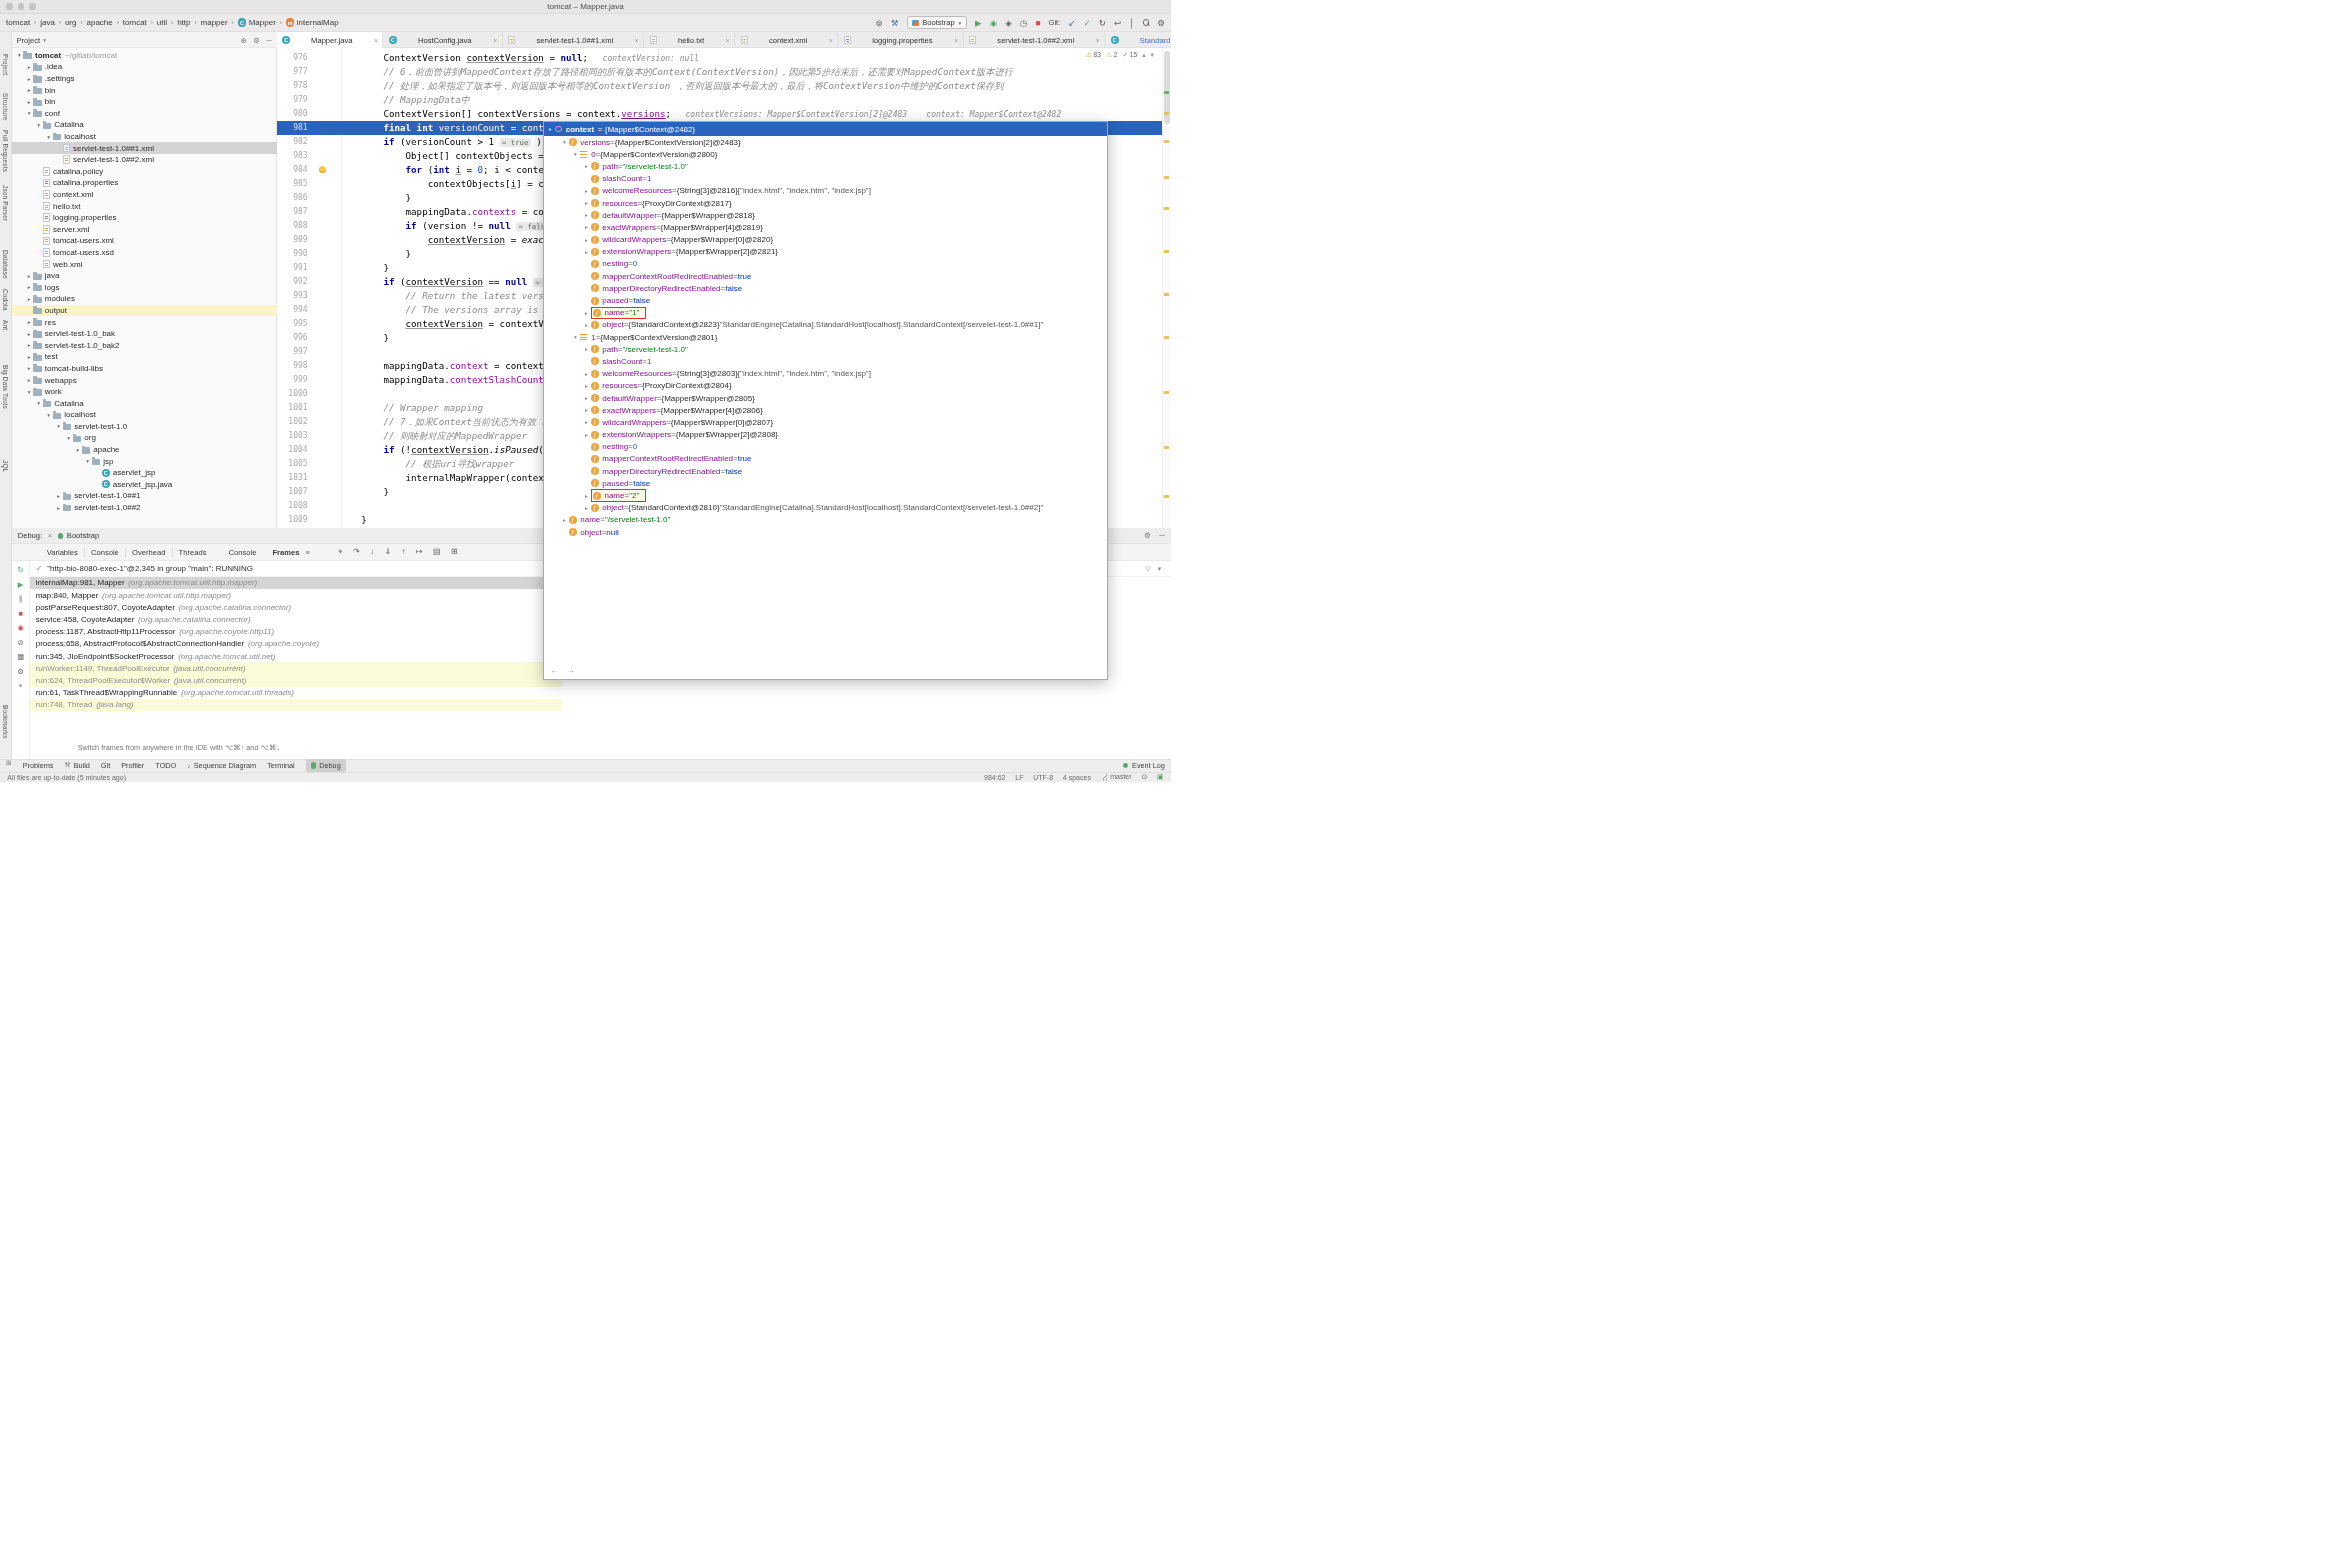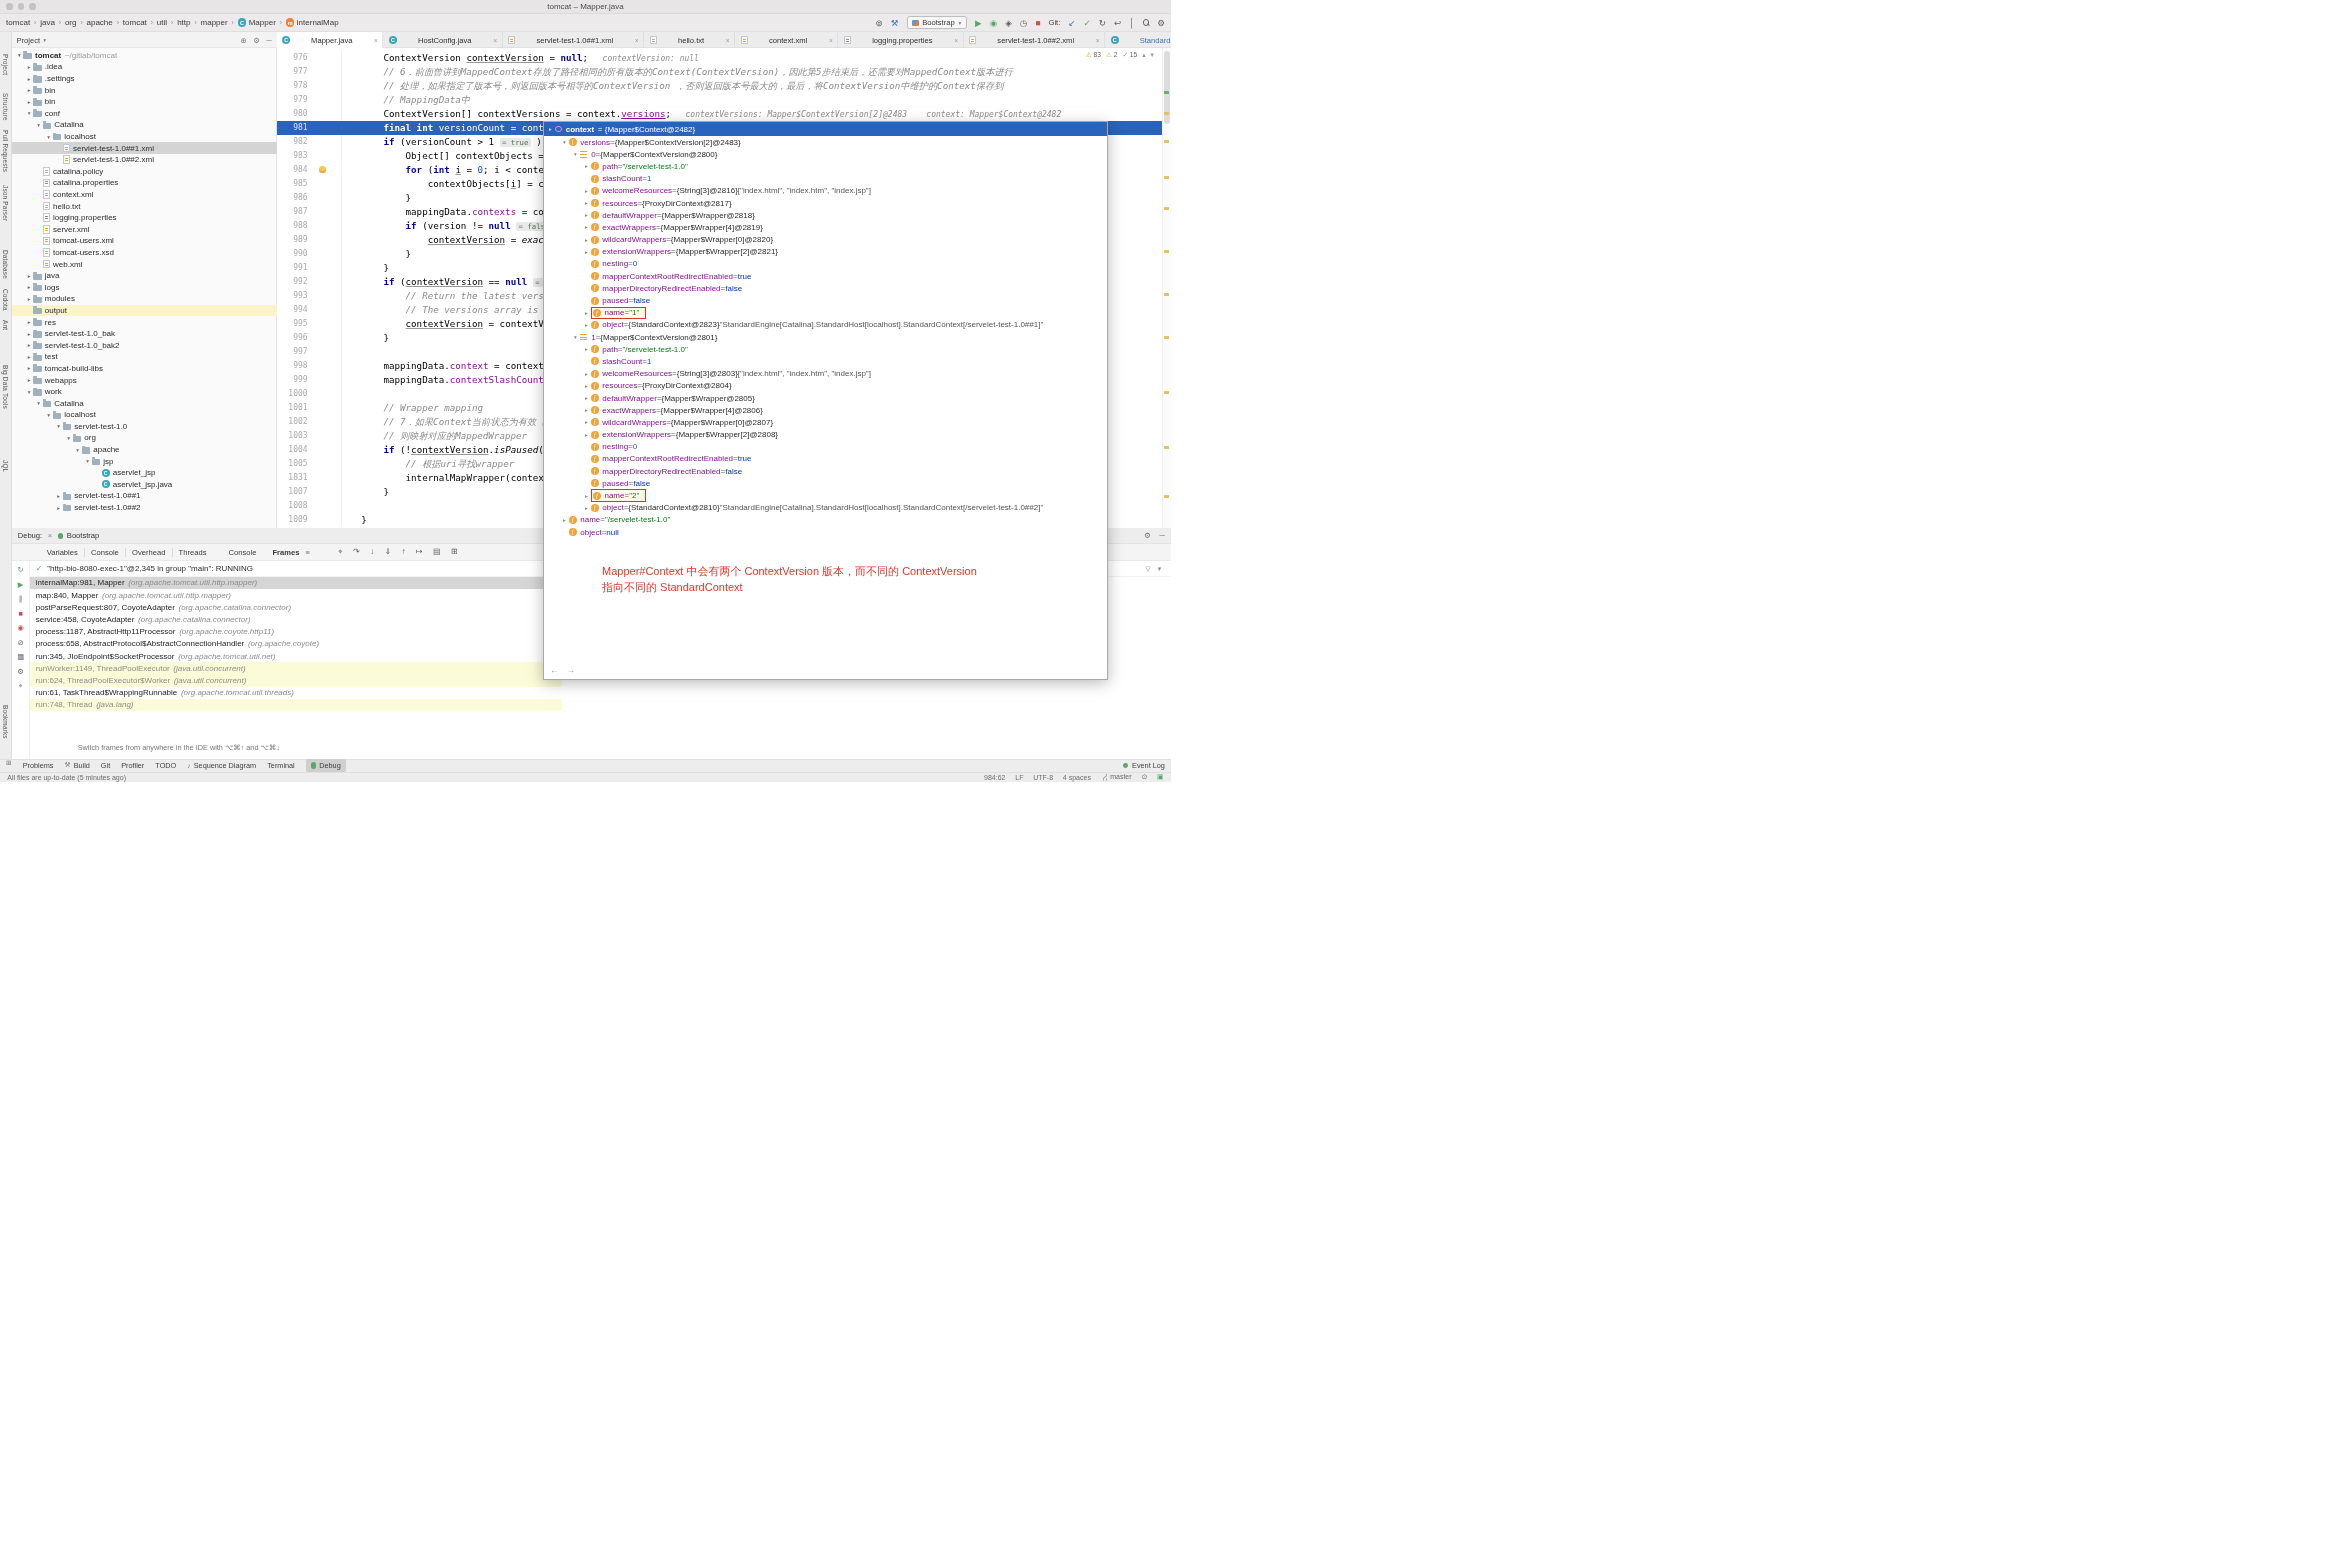--- a/index.html
+++ b/index.html
@@ -952,22 +952,18 @@
         <span class="v-str">"/servelet-test-1.0"</span>
       </div>
       <div class="prow" style="padding-left: 16px;">
         <span class="parr"></span>
         <span class="fico">f</span>
         <span class="pname">object</span>
         <span class="peq"> = </span>
         <span class="v-kw">null</span>
       </div>
     </div>
-  <div class="annotation">
-    <div>Mapper#Context 中会有两个 ContextVersion 版本，而不同的 ContextVersion</div>
-    <div>指向不同的 StandardContext</div>
-  </div>
   <div class="popup-foot">
     <span>←</span>
     <span>→</span>
   </div>
 </div>
 
 
 </body></html>

